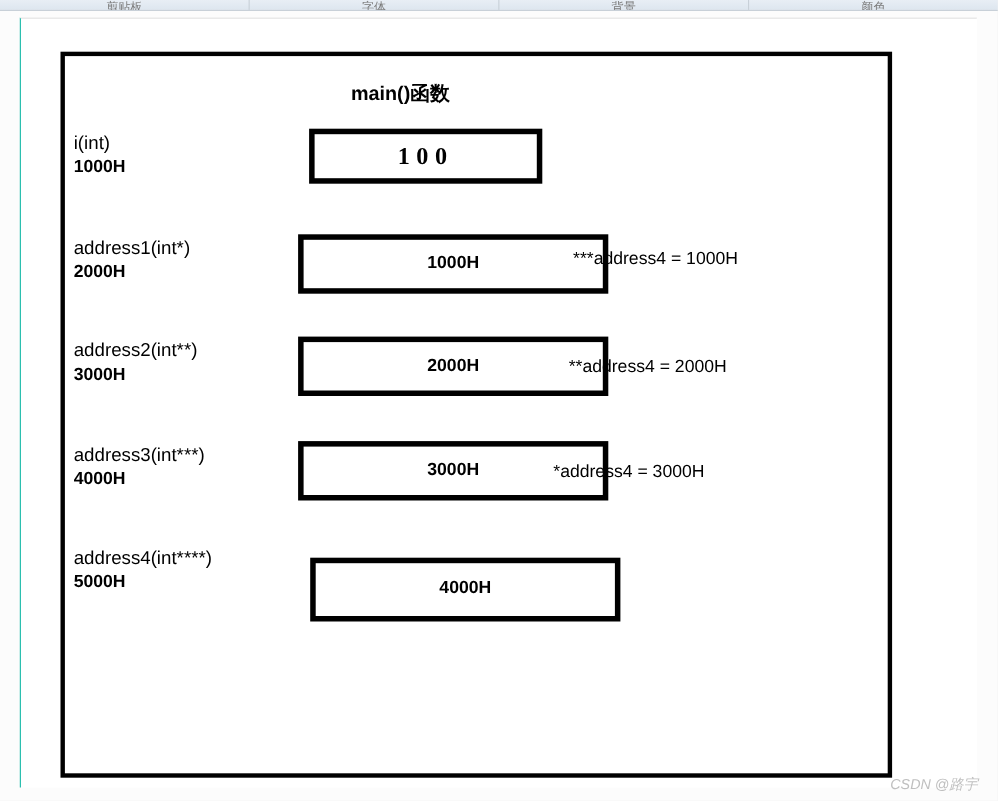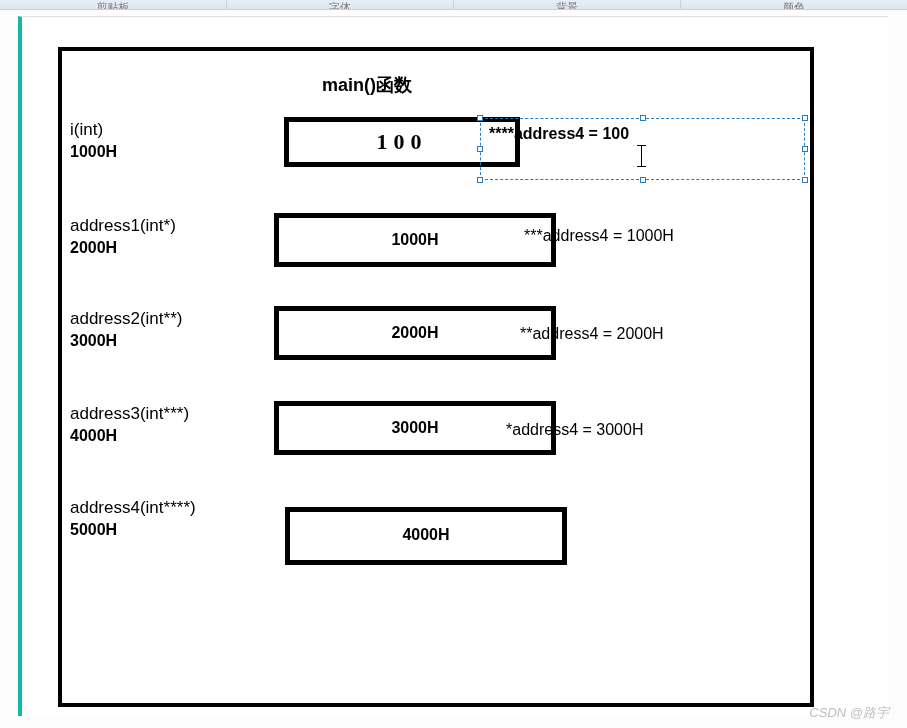--- a/index.html
+++ b/index.html
@@ -57,21 +57,21 @@
       background: #fcfcfc;
     }
     .canvas {
       position: absolute;
       top: 16px;
       left: 18px;
       width: 870px;
       height: 700px;
       background: #ffffff;
       border-top: 1px solid #e0e0e0;
-      border-left: 4px solid #14b8a6;
+      border-left: 1px solid #14b8a6;
     }
     .diagram-frame {
       position: absolute;
       top: 30px;
       left: 36px;
       width: 756px;
       height: 660px;
       border: 4px solid #000;
       background: #fff;
     }
@@ -118,21 +118,21 @@
     .row0 { top: 100px; }
     .row1 { top: 196px; }
     .row2 { top: 289px; }
     .row3 { top: 384px; }
     .row4 { top: 478px; }
 
     
     .row0 .value-box {
       left: 214px;
       top: 0;
-      width: 236px;
+      width: 212px;
       height: 50px;
       line-height: 40px;
       font-family: "Comic Sans MS", cursive;
       font-size: 22px;
       letter-spacing: 6px;
     }
 
     
     .row1 .value-box,
     .row2 .value-box,
@@ -239,32 +239,20 @@
   <div class="diagram-frame"></div>
 
   <div class="title">main()函数</div>
 
   <div class="row row0">
     <div class="var-label">i(int)</div>
     <div class="var-addr">1000H</div>
     <div class="value-box">100</div>
   </div>
 
-  <div class="selection">
-    <span class="sel-text">****address4 = 100</span>
-    <span class="ibeam"></span>
-    <div class="handle h-tl"></div>
-    <div class="handle h-tm"></div>
-    <div class="handle h-tr"></div>
-    <div class="handle h-ml"></div>
-    <div class="handle h-mr"></div>
-    <div class="handle h-bl"></div>
-    <div class="handle h-bm"></div>
-    <div class="handle h-br"></div>
-  </div>
 
   <div class="row row1">
     <div class="var-label">address1(int*)</div>
     <div class="var-addr">2000H</div>
     <div class="value-box">1000H</div>
   </div>
   <div class="expr" style="top:210px; left:502px;">***address4 = 1000H</div>
 
   <div class="row row2">
     <div class="var-label">address2(int**)</div>

